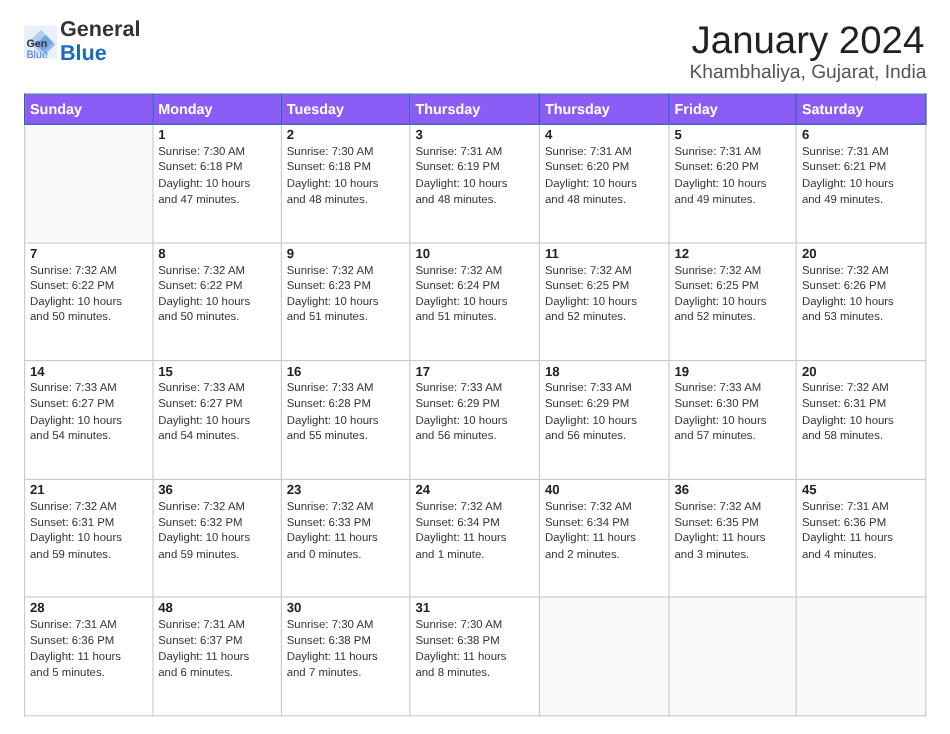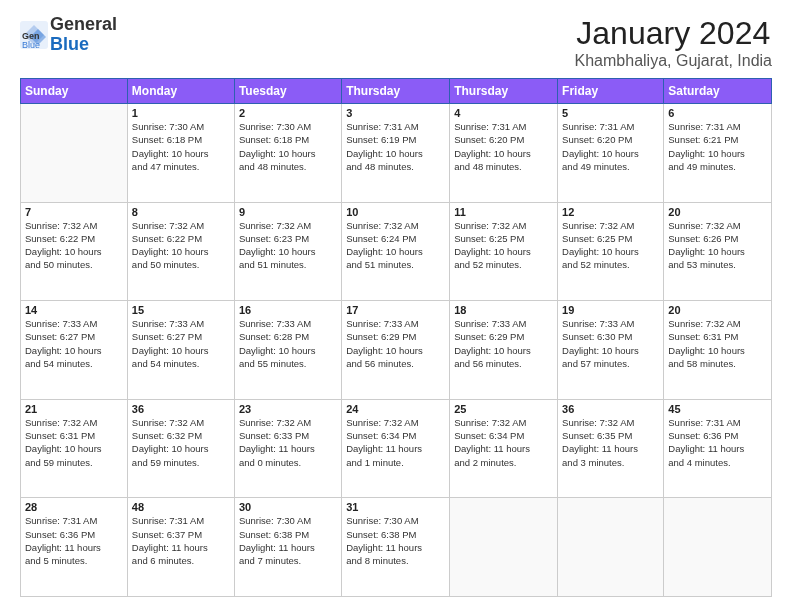--- a/index.html
+++ b/index.html
@@ -301,21 +301,21 @@
 and 0 minutes.</div>
           </td>
           <td>
             <span class="day-num">24</span>
             <div class="day-info" style="white-space: pre-line;">Sunrise: 7:32 AM
 Sunset: 6:34 PM
 Daylight: 11 hours
 and 1 minute.</div>
           </td>
           <td>
-            <span class="day-num">25</span>
+            <span class="day-num">40</span>
             <div class="day-info" style="white-space: pre-line;">Sunrise: 7:32 AM
 Sunset: 6:34 PM
 Daylight: 11 hours
 and 2 minutes.</div>
           </td>
           <td>
             <span class="day-num">36</span>
             <div class="day-info" style="white-space: pre-line;">Sunrise: 7:32 AM
 Sunset: 6:35 PM
 Daylight: 11 hours

